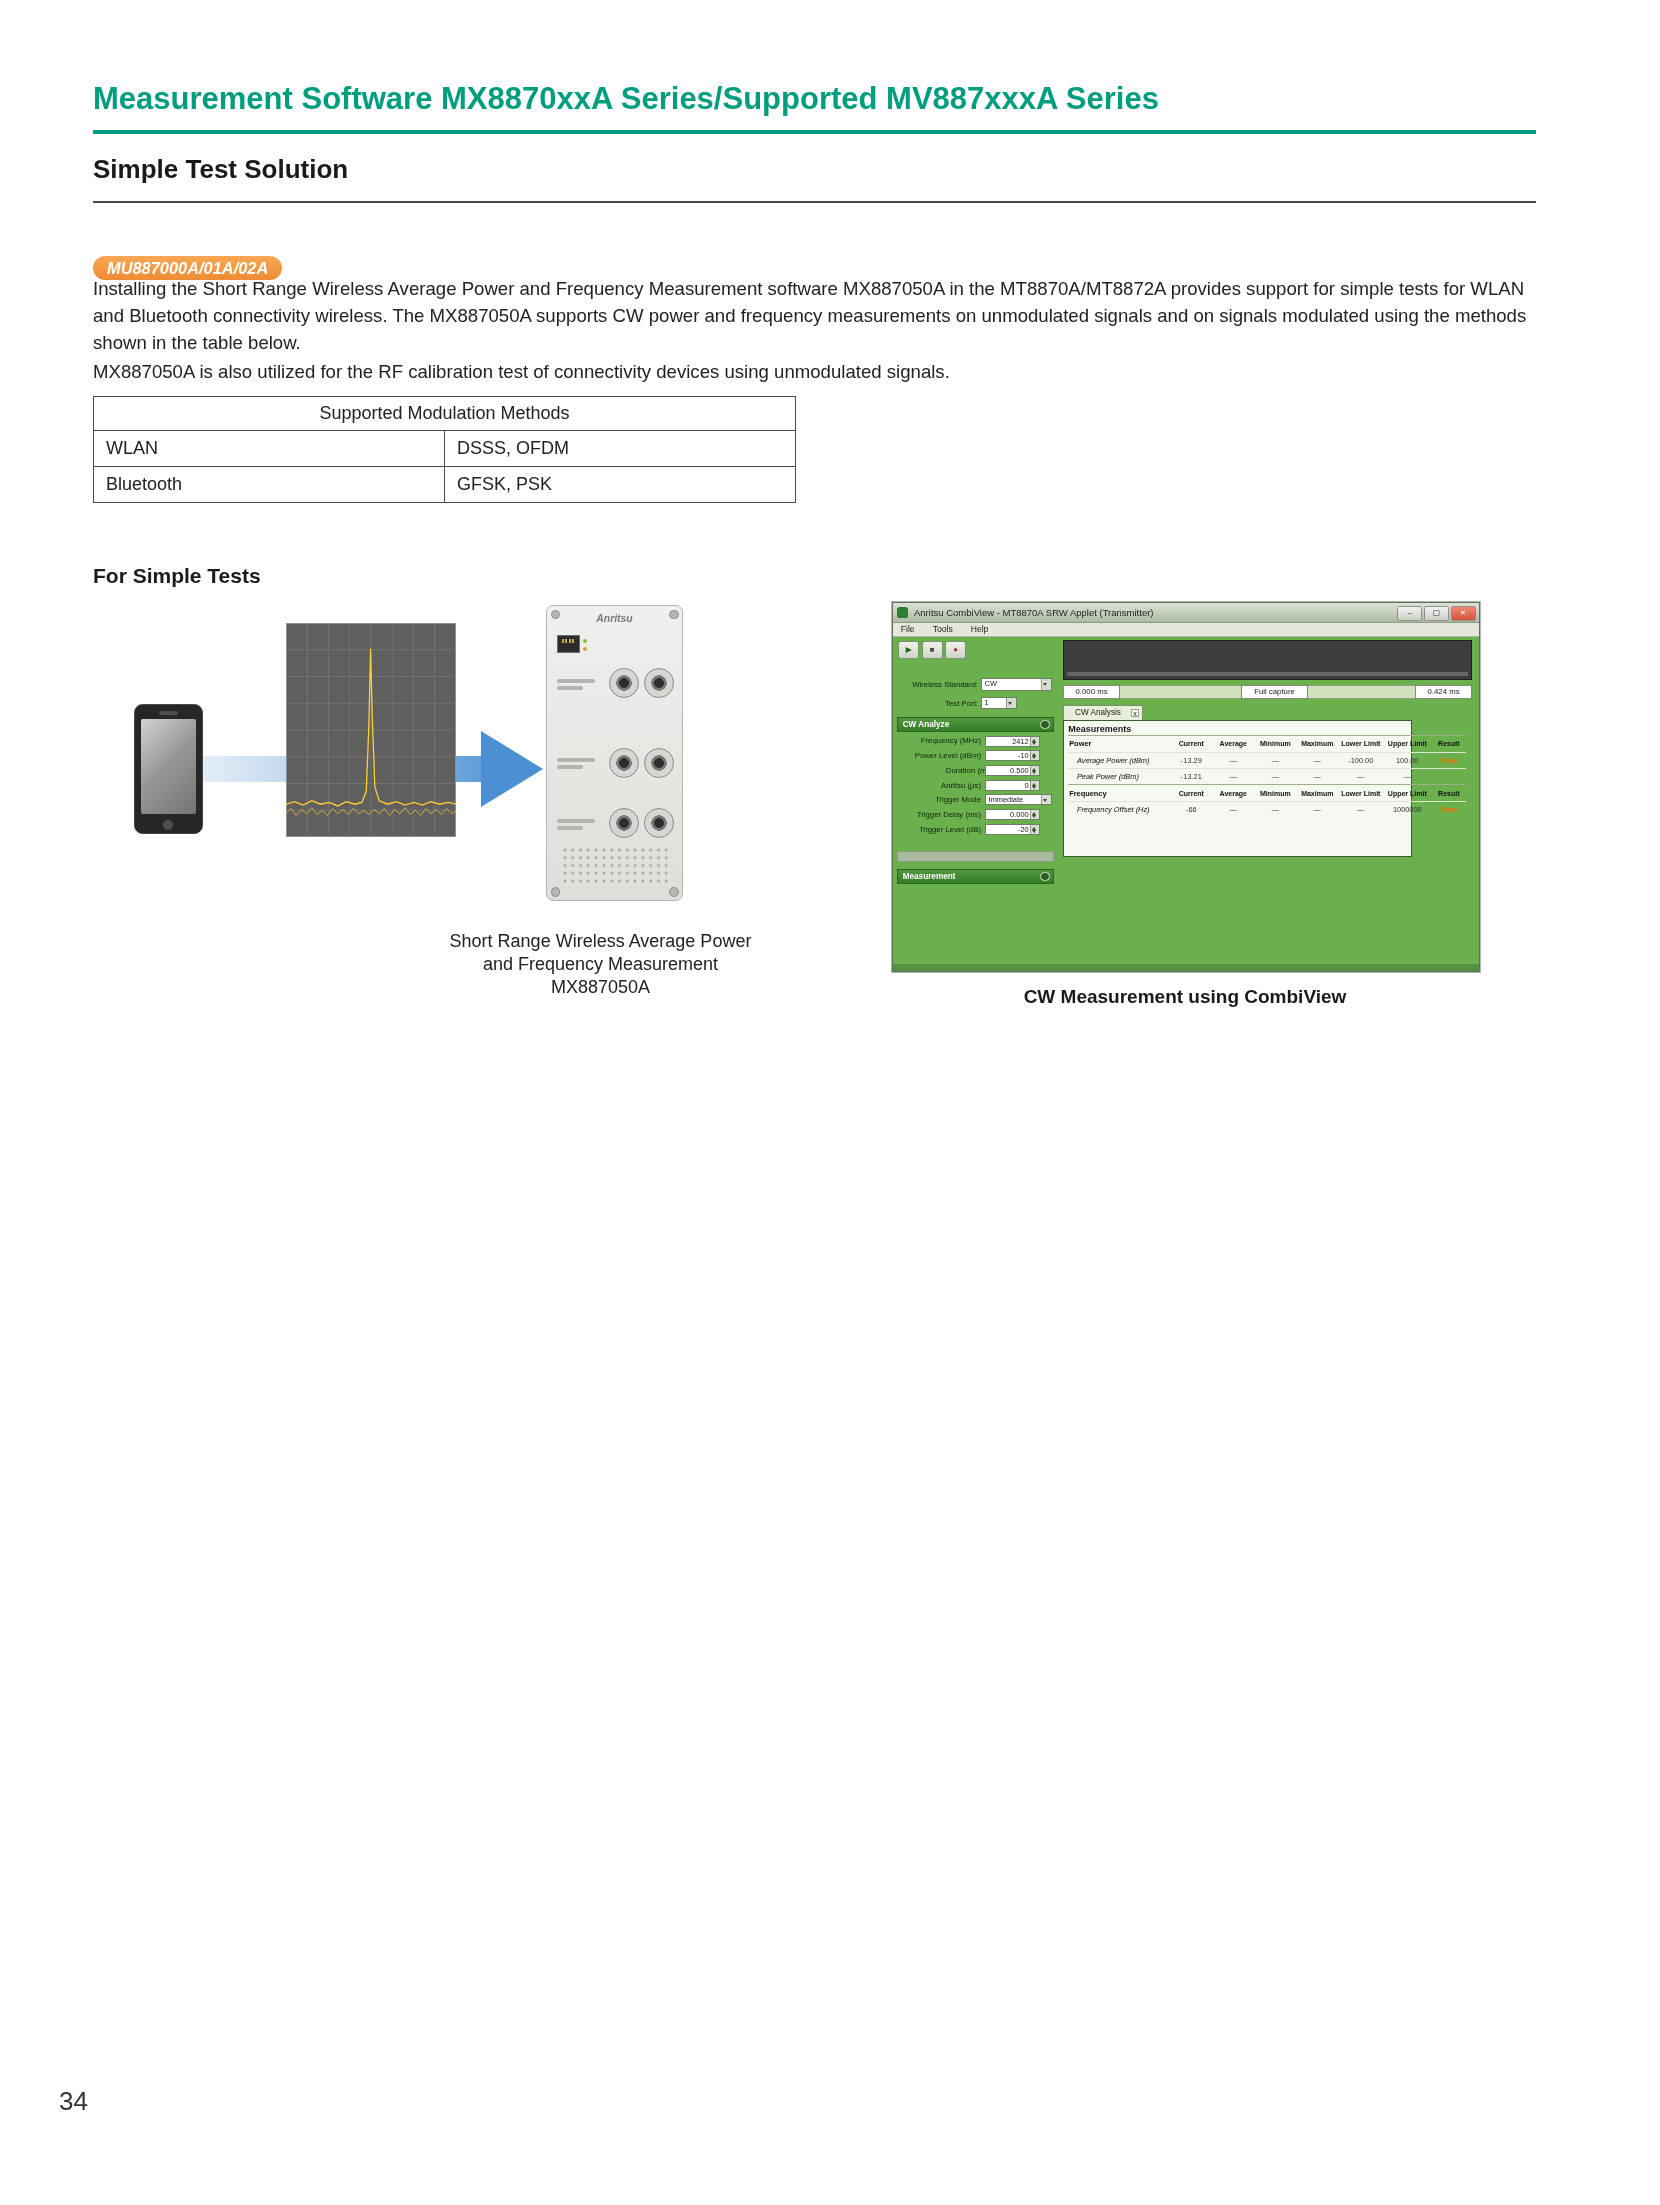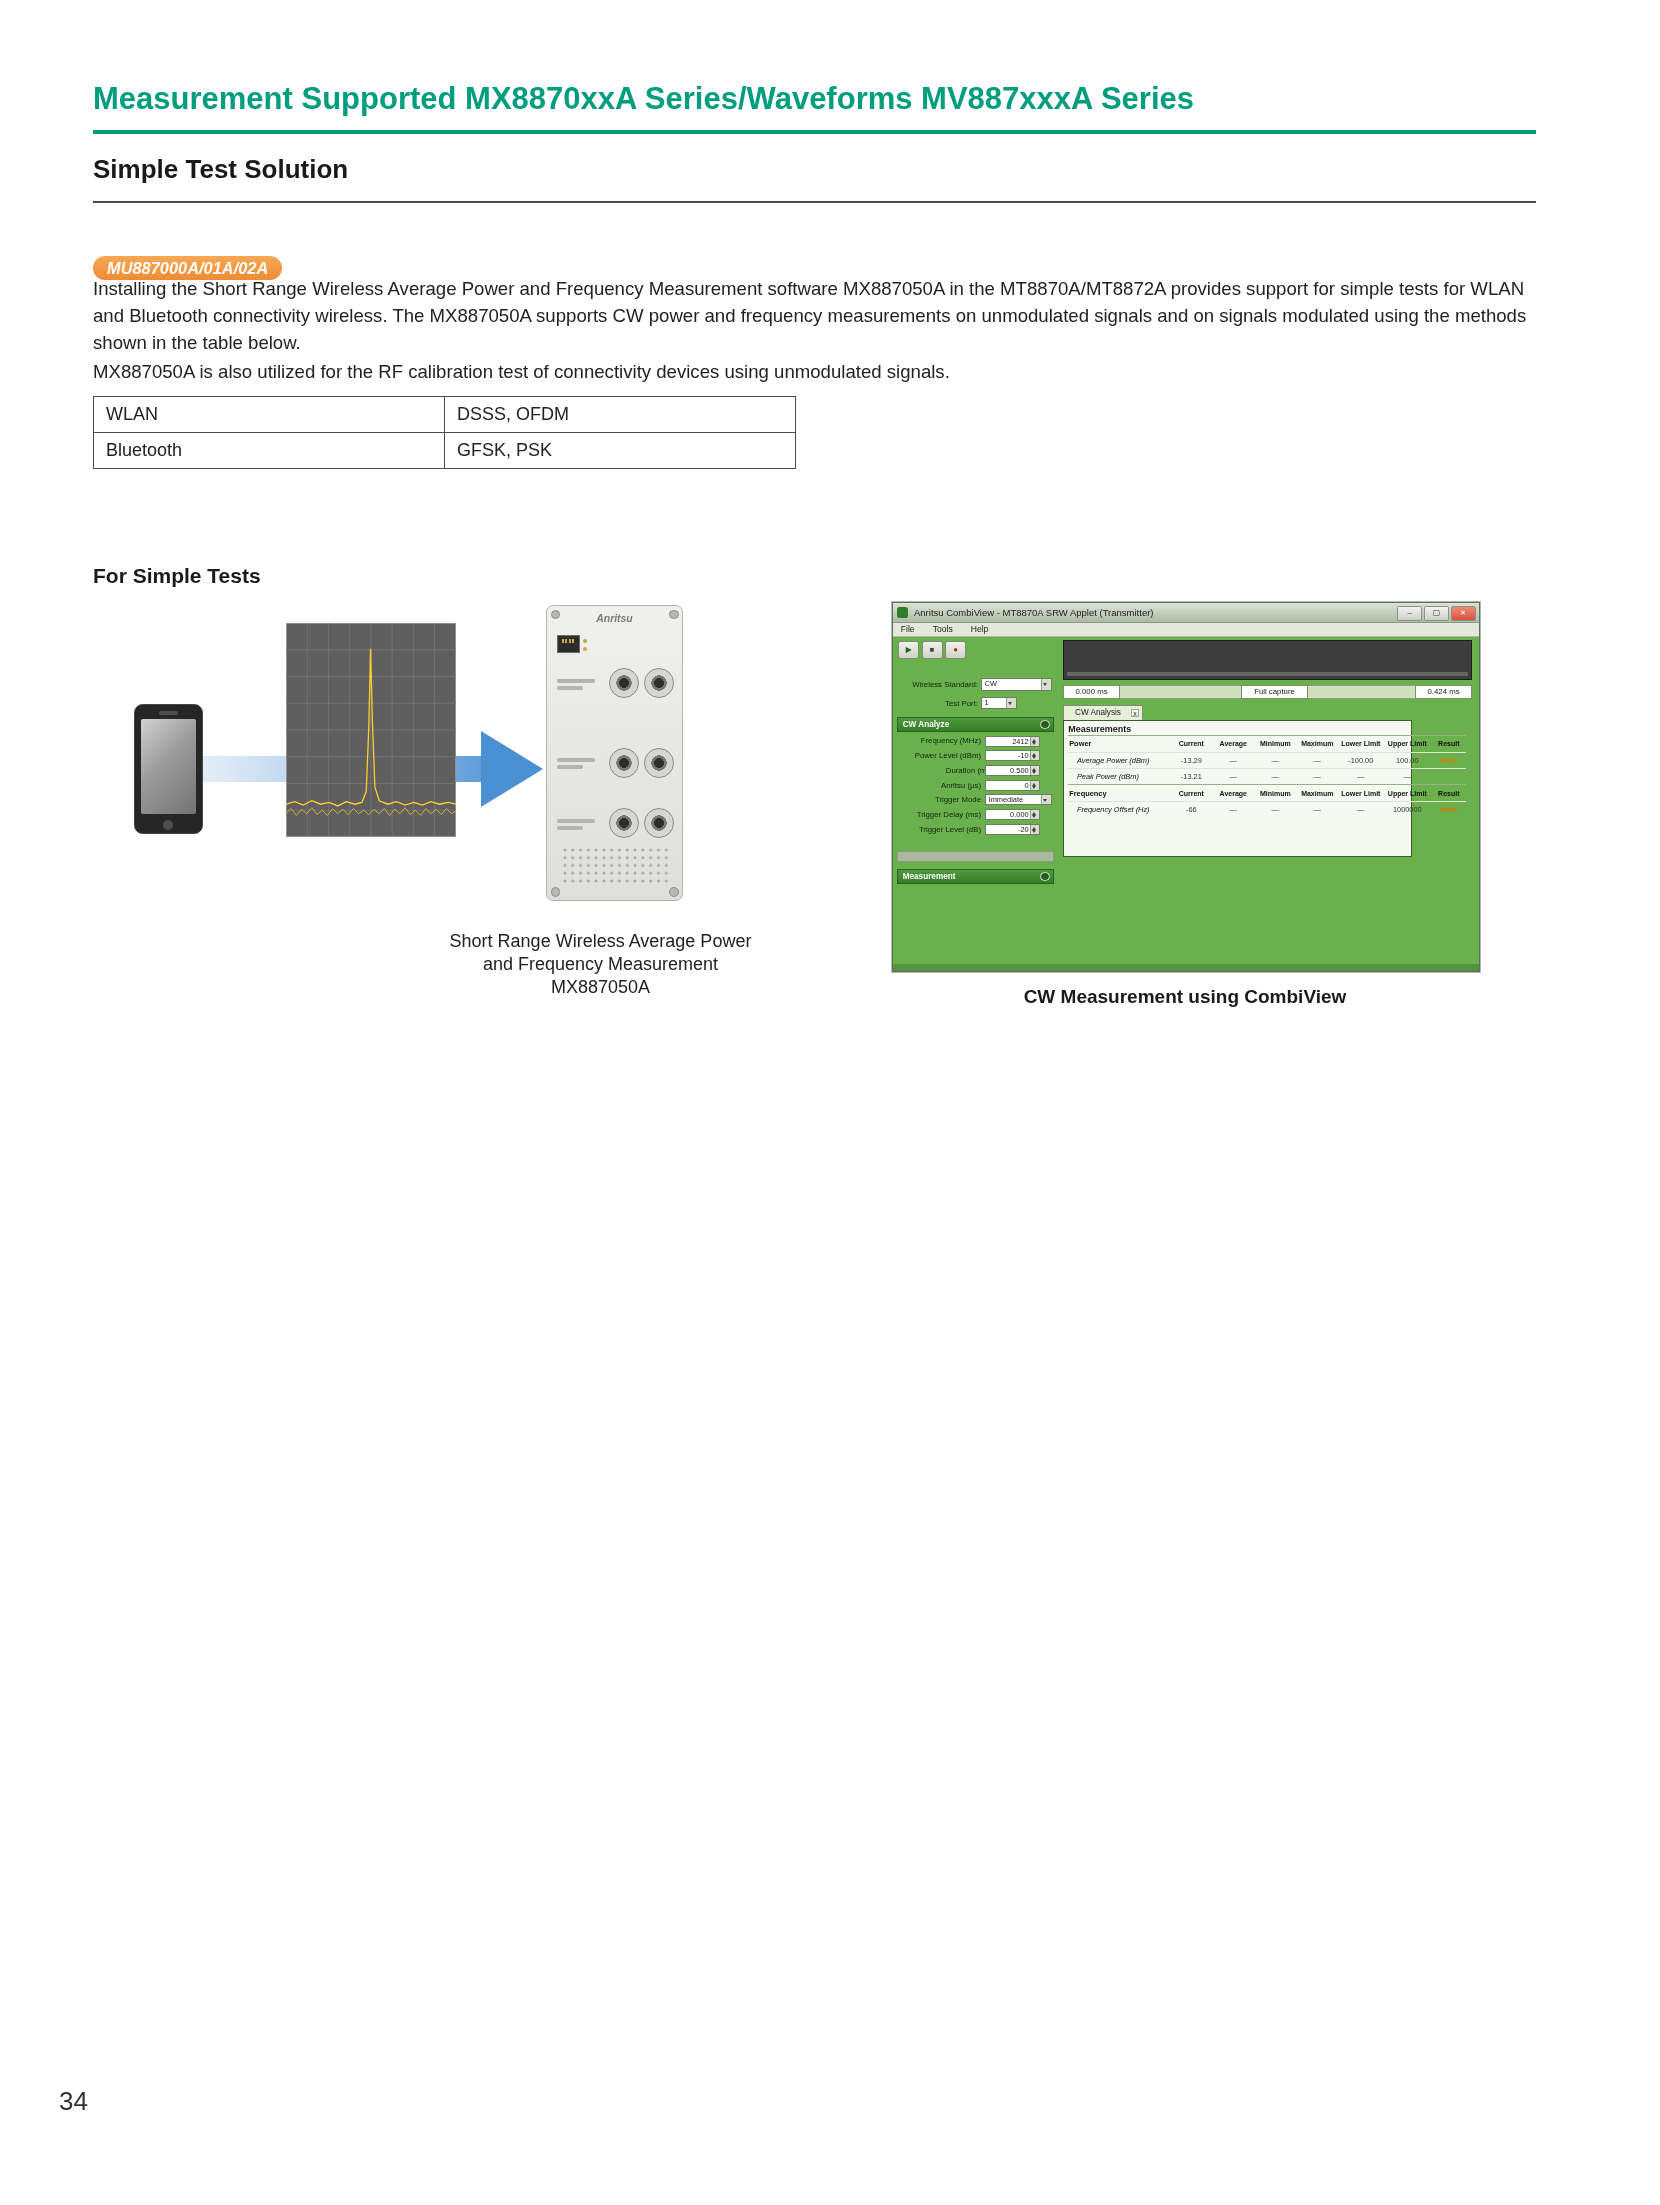--- a/index.html
+++ b/index.html
@@ -97,37 +97,40 @@
   
   .caption-left{position:absolute;left:393px;top:930px;width:415px;text-align:center;font-size:18px;line-height:23px;color:#222;}
   .caption-right{position:absolute;left:892px;top:986px;width:586px;text-align:center;font-size:19px;font-weight:bold;color:#1a1a1a;}
   .page-number{position:absolute;left:59px;top:2086px;font-size:26px;color:#333;margin:0;}
 </style>
 </head>
 <body>
 
 <div class="page">
 
-  <h1 class="main-title">Measurement Supported MX8870xxA Series/Waveforms MV887xxxA Series</h1>
+  <h1 class="main-title">Measurement Software MX8870xxA Series/Supported MV887xxxA Series</h1>
   <div class="teal-rule"></div>
   <h2 class="section-title">Simple Test Solution</h2>
   <div class="thin-rule"></div>
 
   <div class="article-heading">
     <span class="badge">MU887000A/01A/02A</span>
   </div>
   <p class="body-text p1">Installing the Short Range Wireless Average Power and Frequency Measurement software MX887050A in the MT8870A/MT8872A provides support for simple tests for WLAN and Bluetooth connectivity wireless. The MX887050A supports CW power and frequency measurements on unmodulated signals and on signals modulated using the methods shown in the table below.</p>
   <p class="body-text p2">MX887050A is also utilized for the RF calibration test of connectivity devices using unmodulated signals.</p>
 
   <table class="mod-table">
     <colgroup>
         <col style="width:351px">
         <col style="width:351px">
       </colgroup>
     <tbody>
+        <tr>
+      <th colspan="2">Supported Modulation Methods</th>
+    </tr>
     <tr>
       <td>WLAN</td>
       <td>DSSS, OFDM</td>
     </tr>
     <tr>
       <td>Bluetooth</td>
       <td>GFSK, PSK</td>
     </tr>
   </tbody>
     </table>

